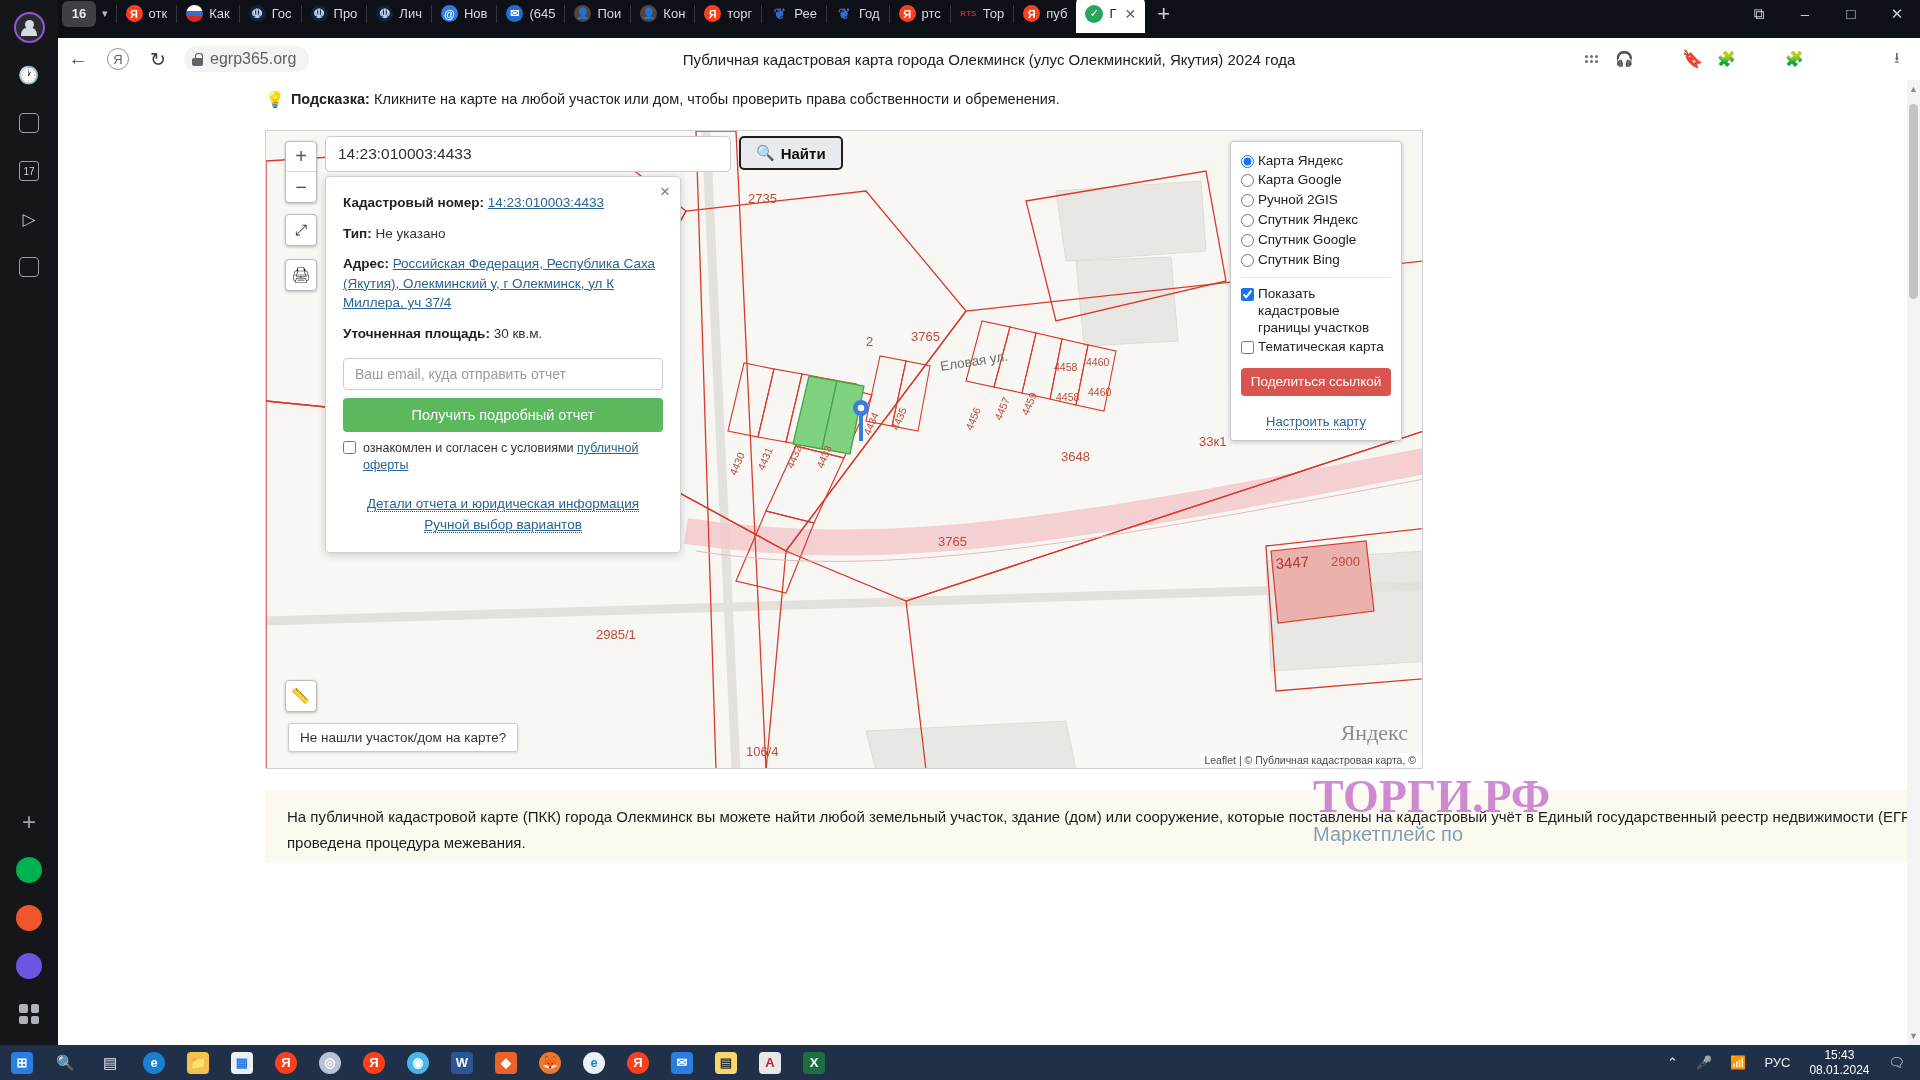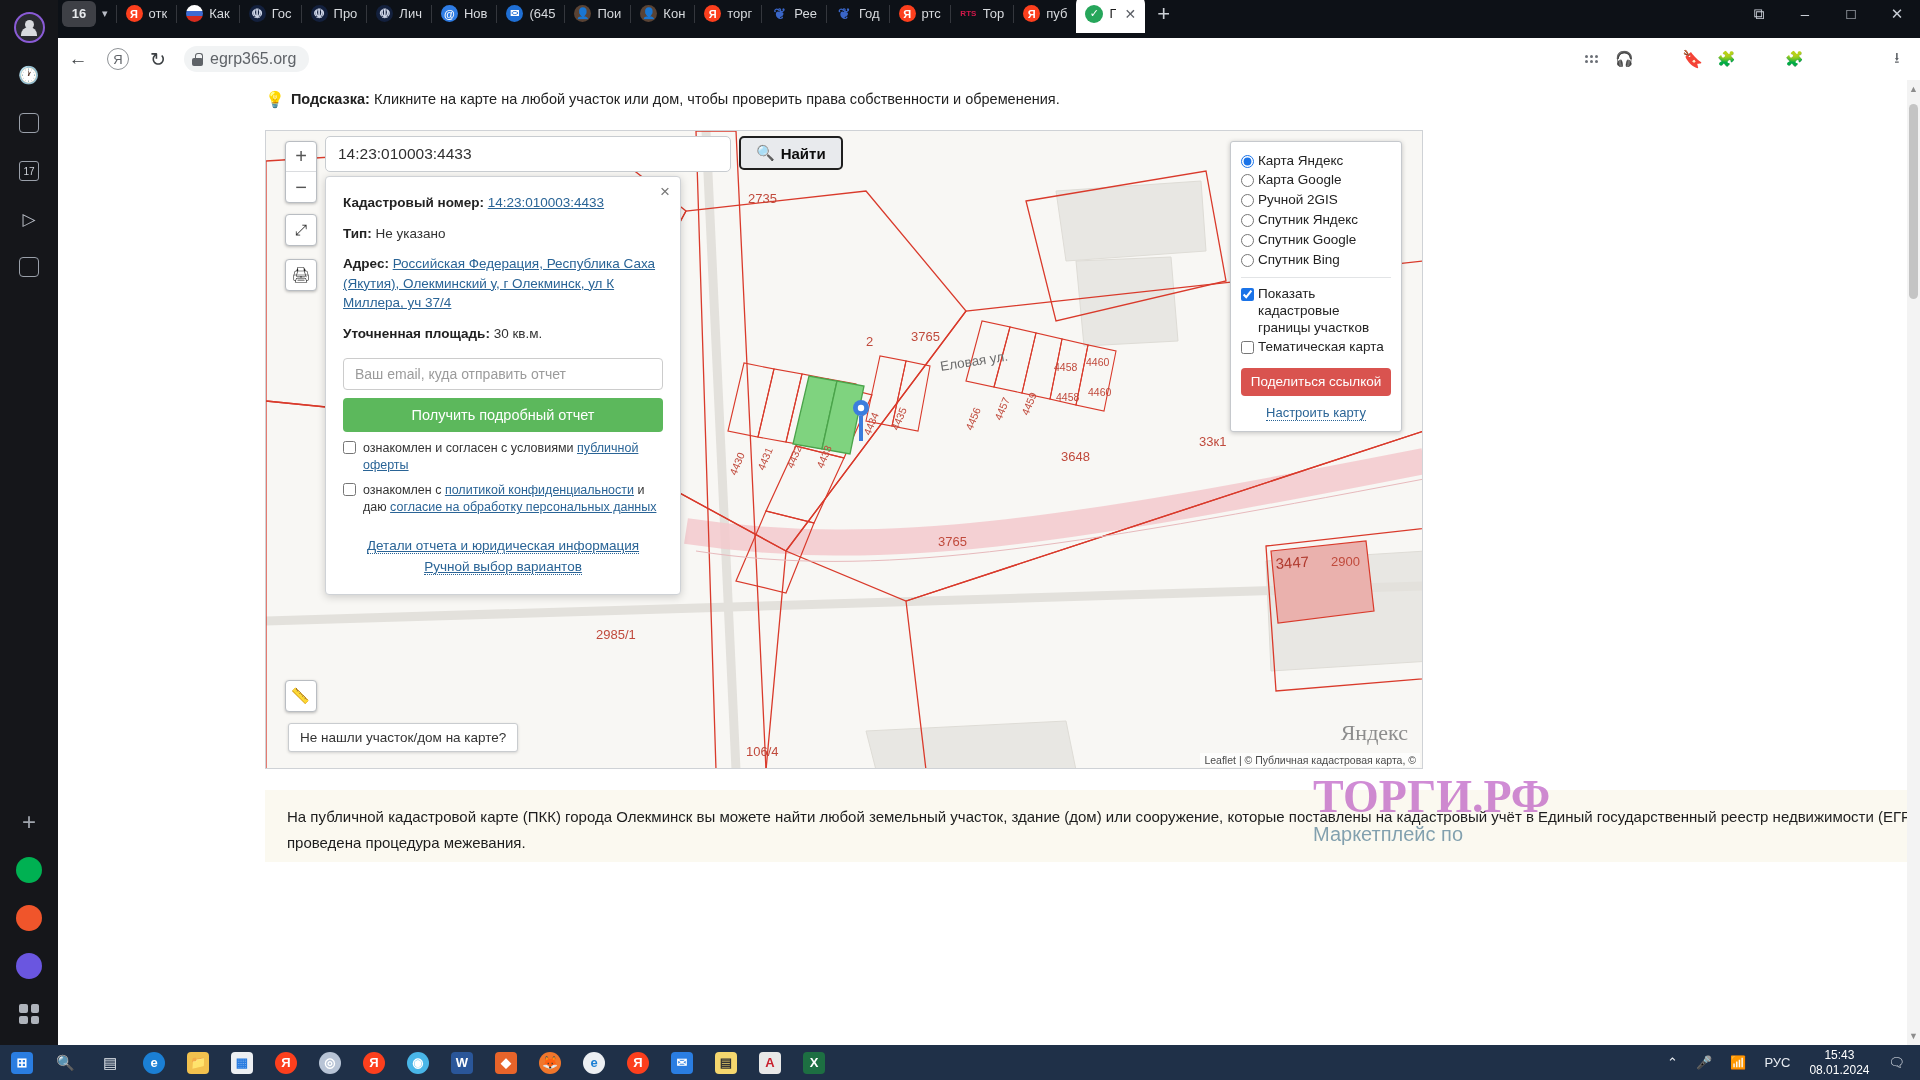--- a/index.html
+++ b/index.html
@@ -197,21 +197,21 @@
     padding: 9px 10px 10px 10px; z-index: 25; font-size:13.5px; color:#222;
   }
   #layerpanel label { display:flex; align-items:flex-start; gap:4px; padding: 1.5px 0; line-height:1.25; }
   #layerpanel input { margin-top: 2px; width:13px;height:13px;flex:0 0 13px; accent-color:#1a73e8;}
   #layerpanel hr { border:0; border-top:1px solid #e2e4e6; margin: 7px 0 6px 0; }
   #sharebtn {
     width:100%; height:28px; margin-top:10px; background:#d9534f; border:0;
     border-radius:4px; color:#fff; font-size:13.5px; cursor:pointer;
     font-family:"Liberation Sans",sans-serif;
   }
-  #cfgmap { display:block; text-align:center; margin-top:9px; color:#2a6496;
+  #cfgmap { display:block; text-align:center; margin-top:18px; color:#2a6496;
             font-size:13px; border-bottom:1px dotted #2a6496; width:max-content;
             margin-left:auto;margin-right:auto; text-decoration:none;}
 
   
   #attrib { position:absolute; right:2px; bottom:1px; font-size:10.5px; color:#4a4a4a;
             background:rgba(255,255,255,.75); padding:1px 4px; z-index:15;}
   #yandexwm { position:absolute; right:14px; bottom:22px; font-size:22px; color:#8d8d8d;
               font-family:"Liberation Serif",serif; z-index:14; }
 
   
@@ -392,20 +392,21 @@
   <div id="addrbar">
     <div class="nav-btn">←</div>
     <div class="nav-btn">
         <span class="ya-ring">Я</span>
       </div>
     <div class="nav-btn">↻</div>
     <div id="urlchip">
       <span class="lock"></span>
       <span class="u">egrp365.org</span>
     </div>
+    <div id="pagetitle">Публичная кадастровая карта города Олекминск (улус Олекминский, Якутия) 2024 года</div>
 
     <div class="tools">
       <div class="tool">
           <span class="dots">
             <i></i>
             <i></i>
             <i></i>
             <i></i>
             <i></i>
             <i></i>
@@ -571,24 +572,20 @@
         <div class="row">
           <b>Уточненная площадь:</b>
           <span>30 кв.м.</span>
         </div>
         <input id="emailinput" placeholder="Ваш email, куда отправить отчет" style="">
         <button id="reportbtn">Получить подробный отчет</button>
 
         <label class="consent">
           <input type="checkbox" style="">
           <span><span>ознакомлен и согласен с условиями </span><a href="#">публичной оферты</a></span>
-        </label>
-        <label class="consent">
-          <input type="checkbox" style="">
-          <span><span>ознакомлен с </span><a href="#">политикой конфиденциальности</a><span> и даю </span><a href="#">согласие на обработку персональных данных</a></span>
         </label>
 
         <div class="botlinks">
           <a href="#">Детали отчета и юридическая информация</a>
           <a href="#">Ручной выбор вариантов</a>
         </div>
       </div>
 
       <div id="layerpanel">
         <label>

